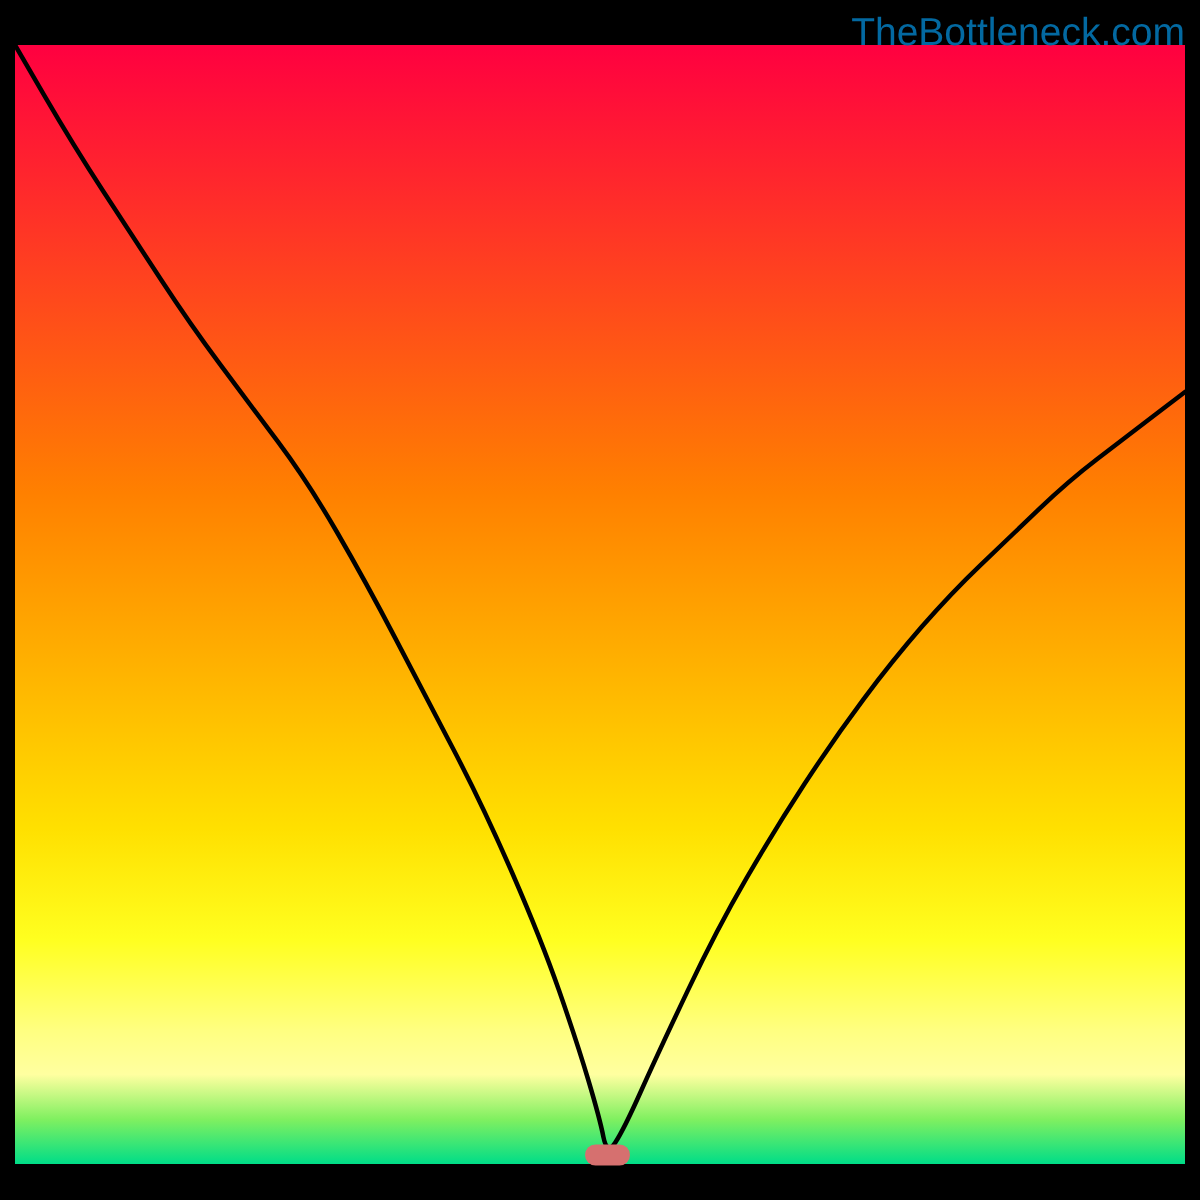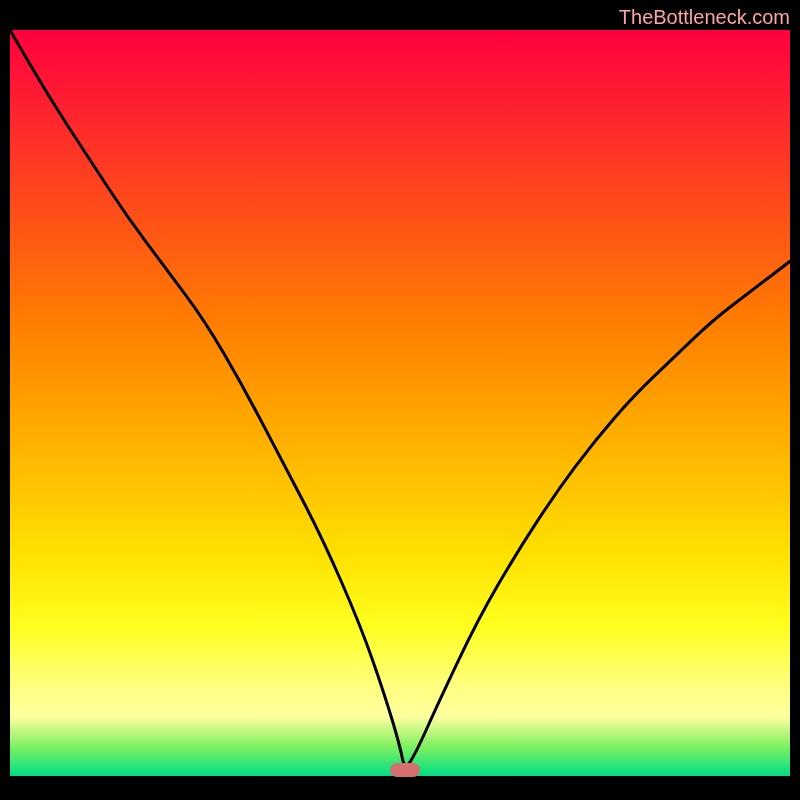--- a/index.html
+++ b/index.html
@@ -8,22 +8,22 @@
     height: 800px;
     background: #000;
     position: relative;
     font-family: Arial, sans-serif;
     overflow: hidden;
   }
   .watermark {
     position: absolute;
     top: 6px;
     right: 10px;
-    color: #fca5a5;
-    font-size: 20px;
+    color: #0369a1;
+    font-size: 26px;
     font-weight: 500;
     z-index: 10;
   }
   .plot-area {
     position: absolute;
     left: 10px;
     top: 30px;
     width: 780px;
     height: 746px;
     background: linear-gradient(to bottom,

